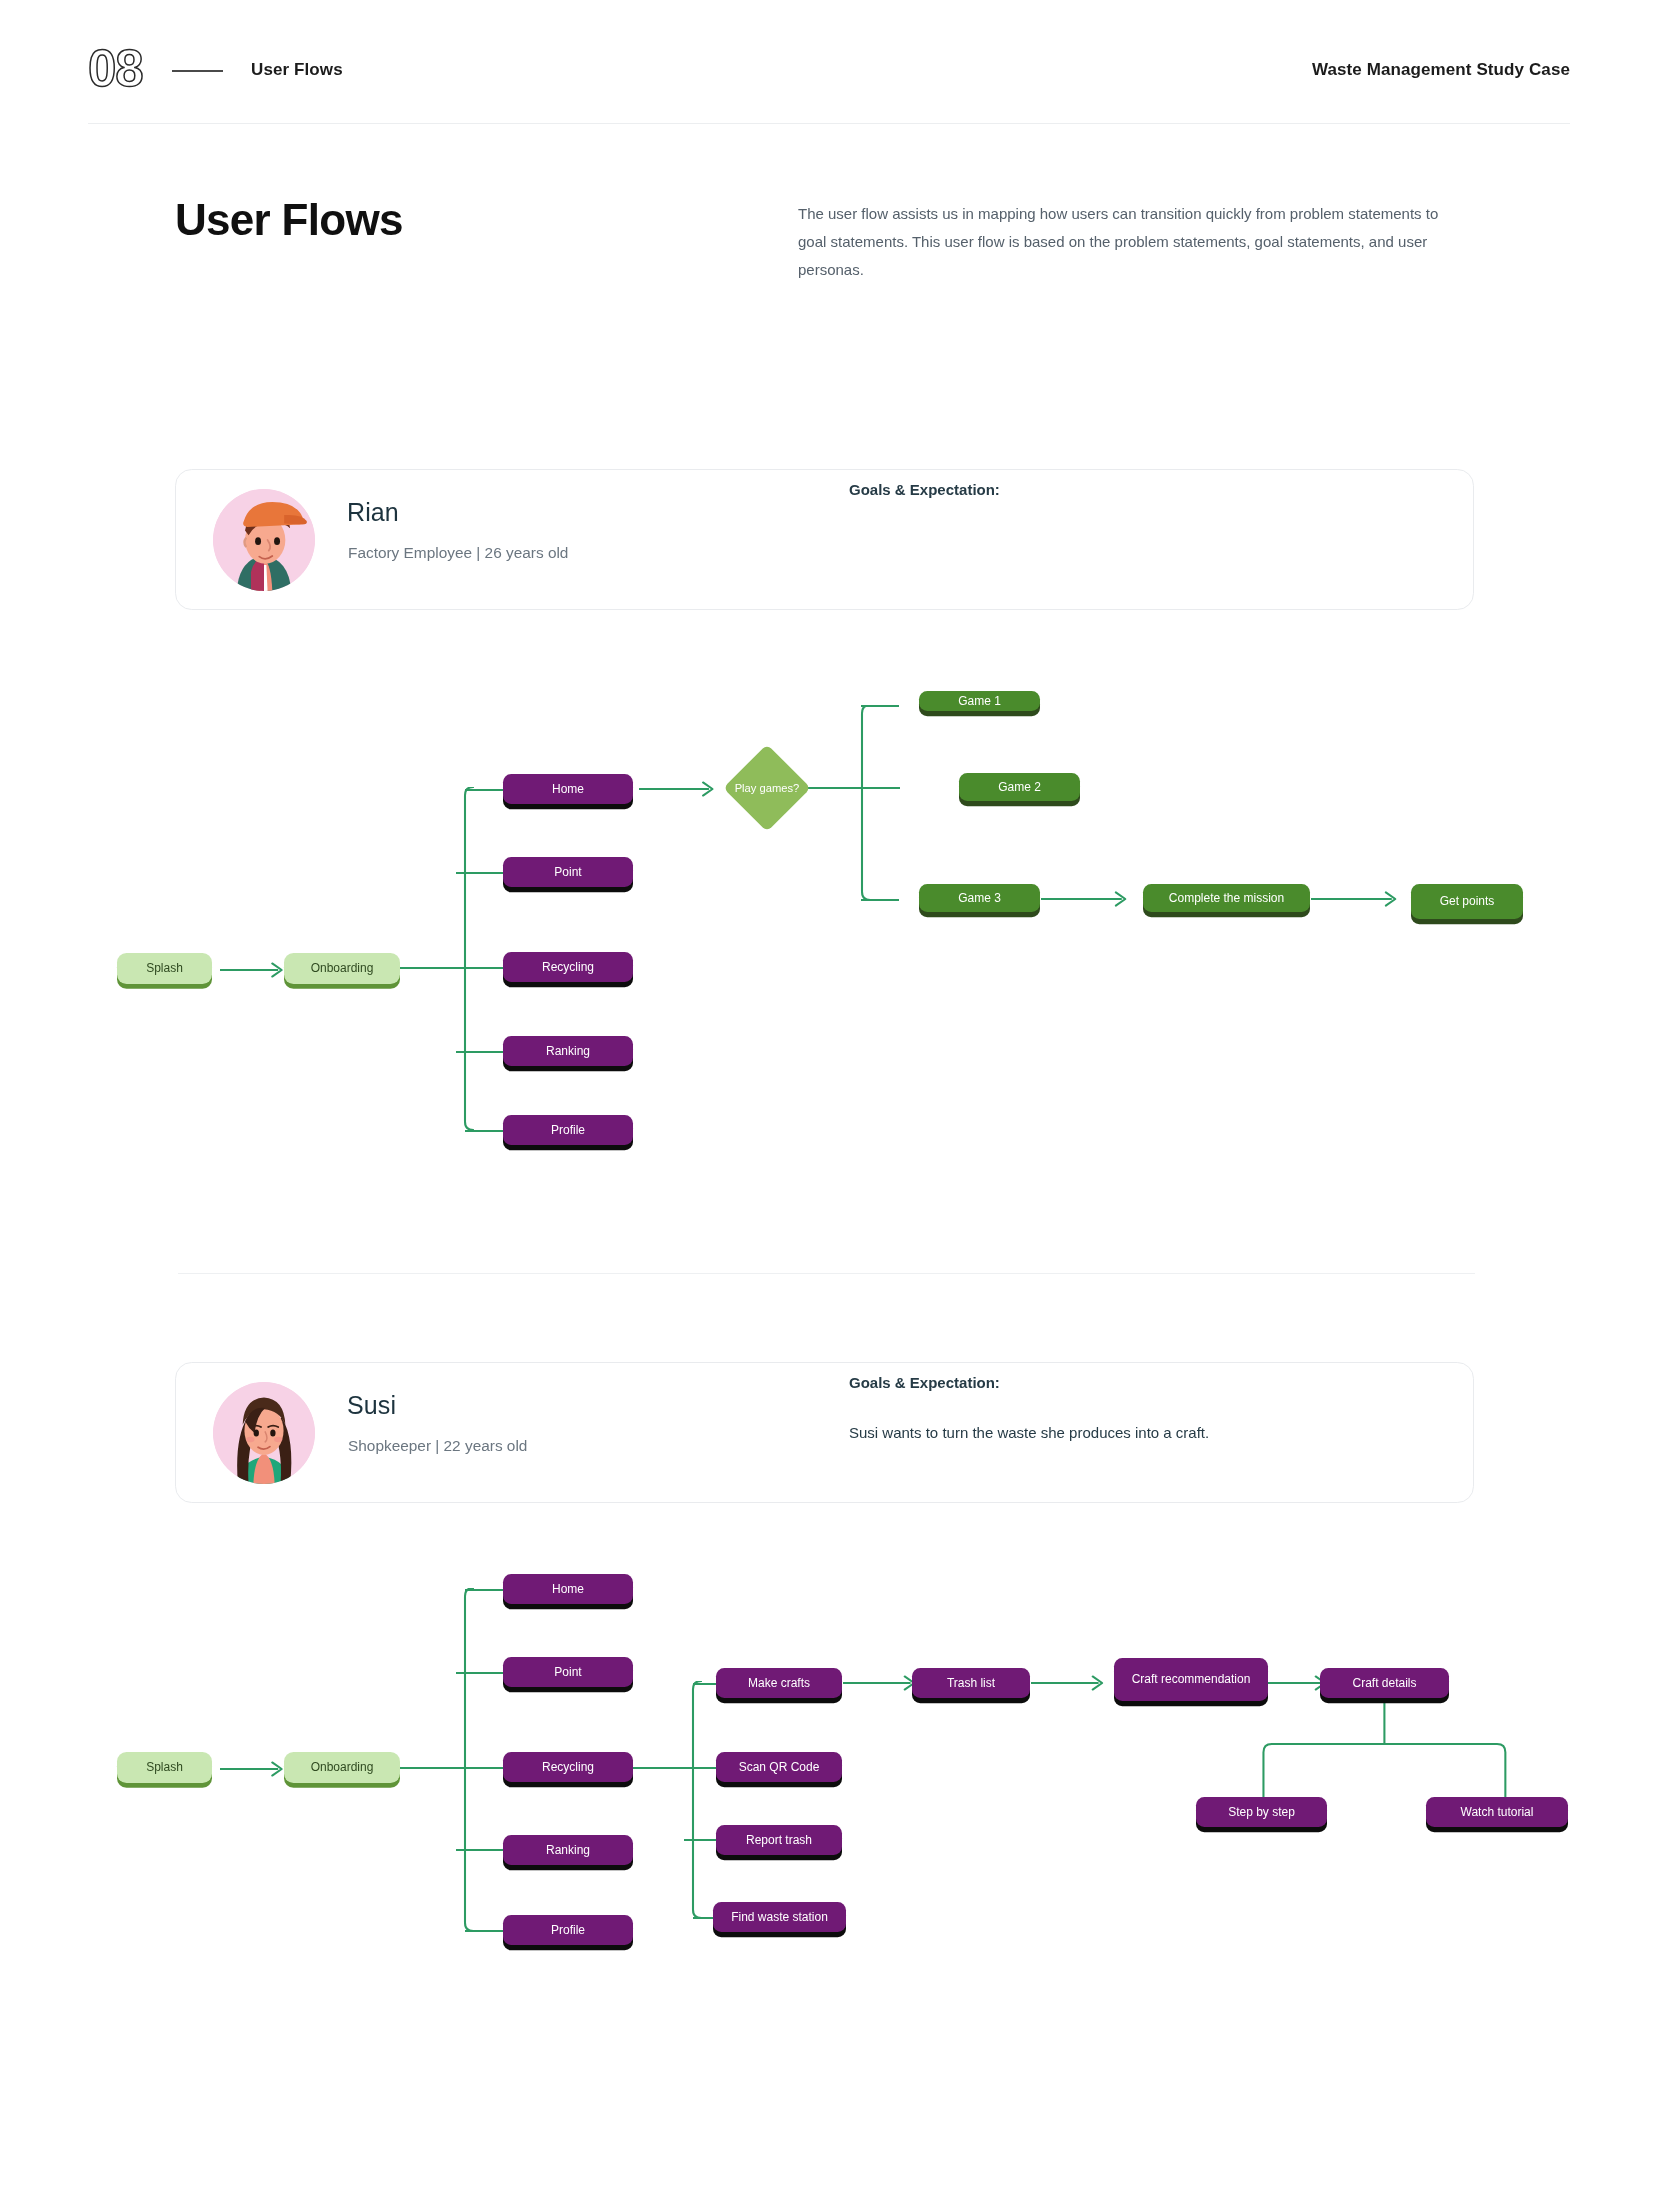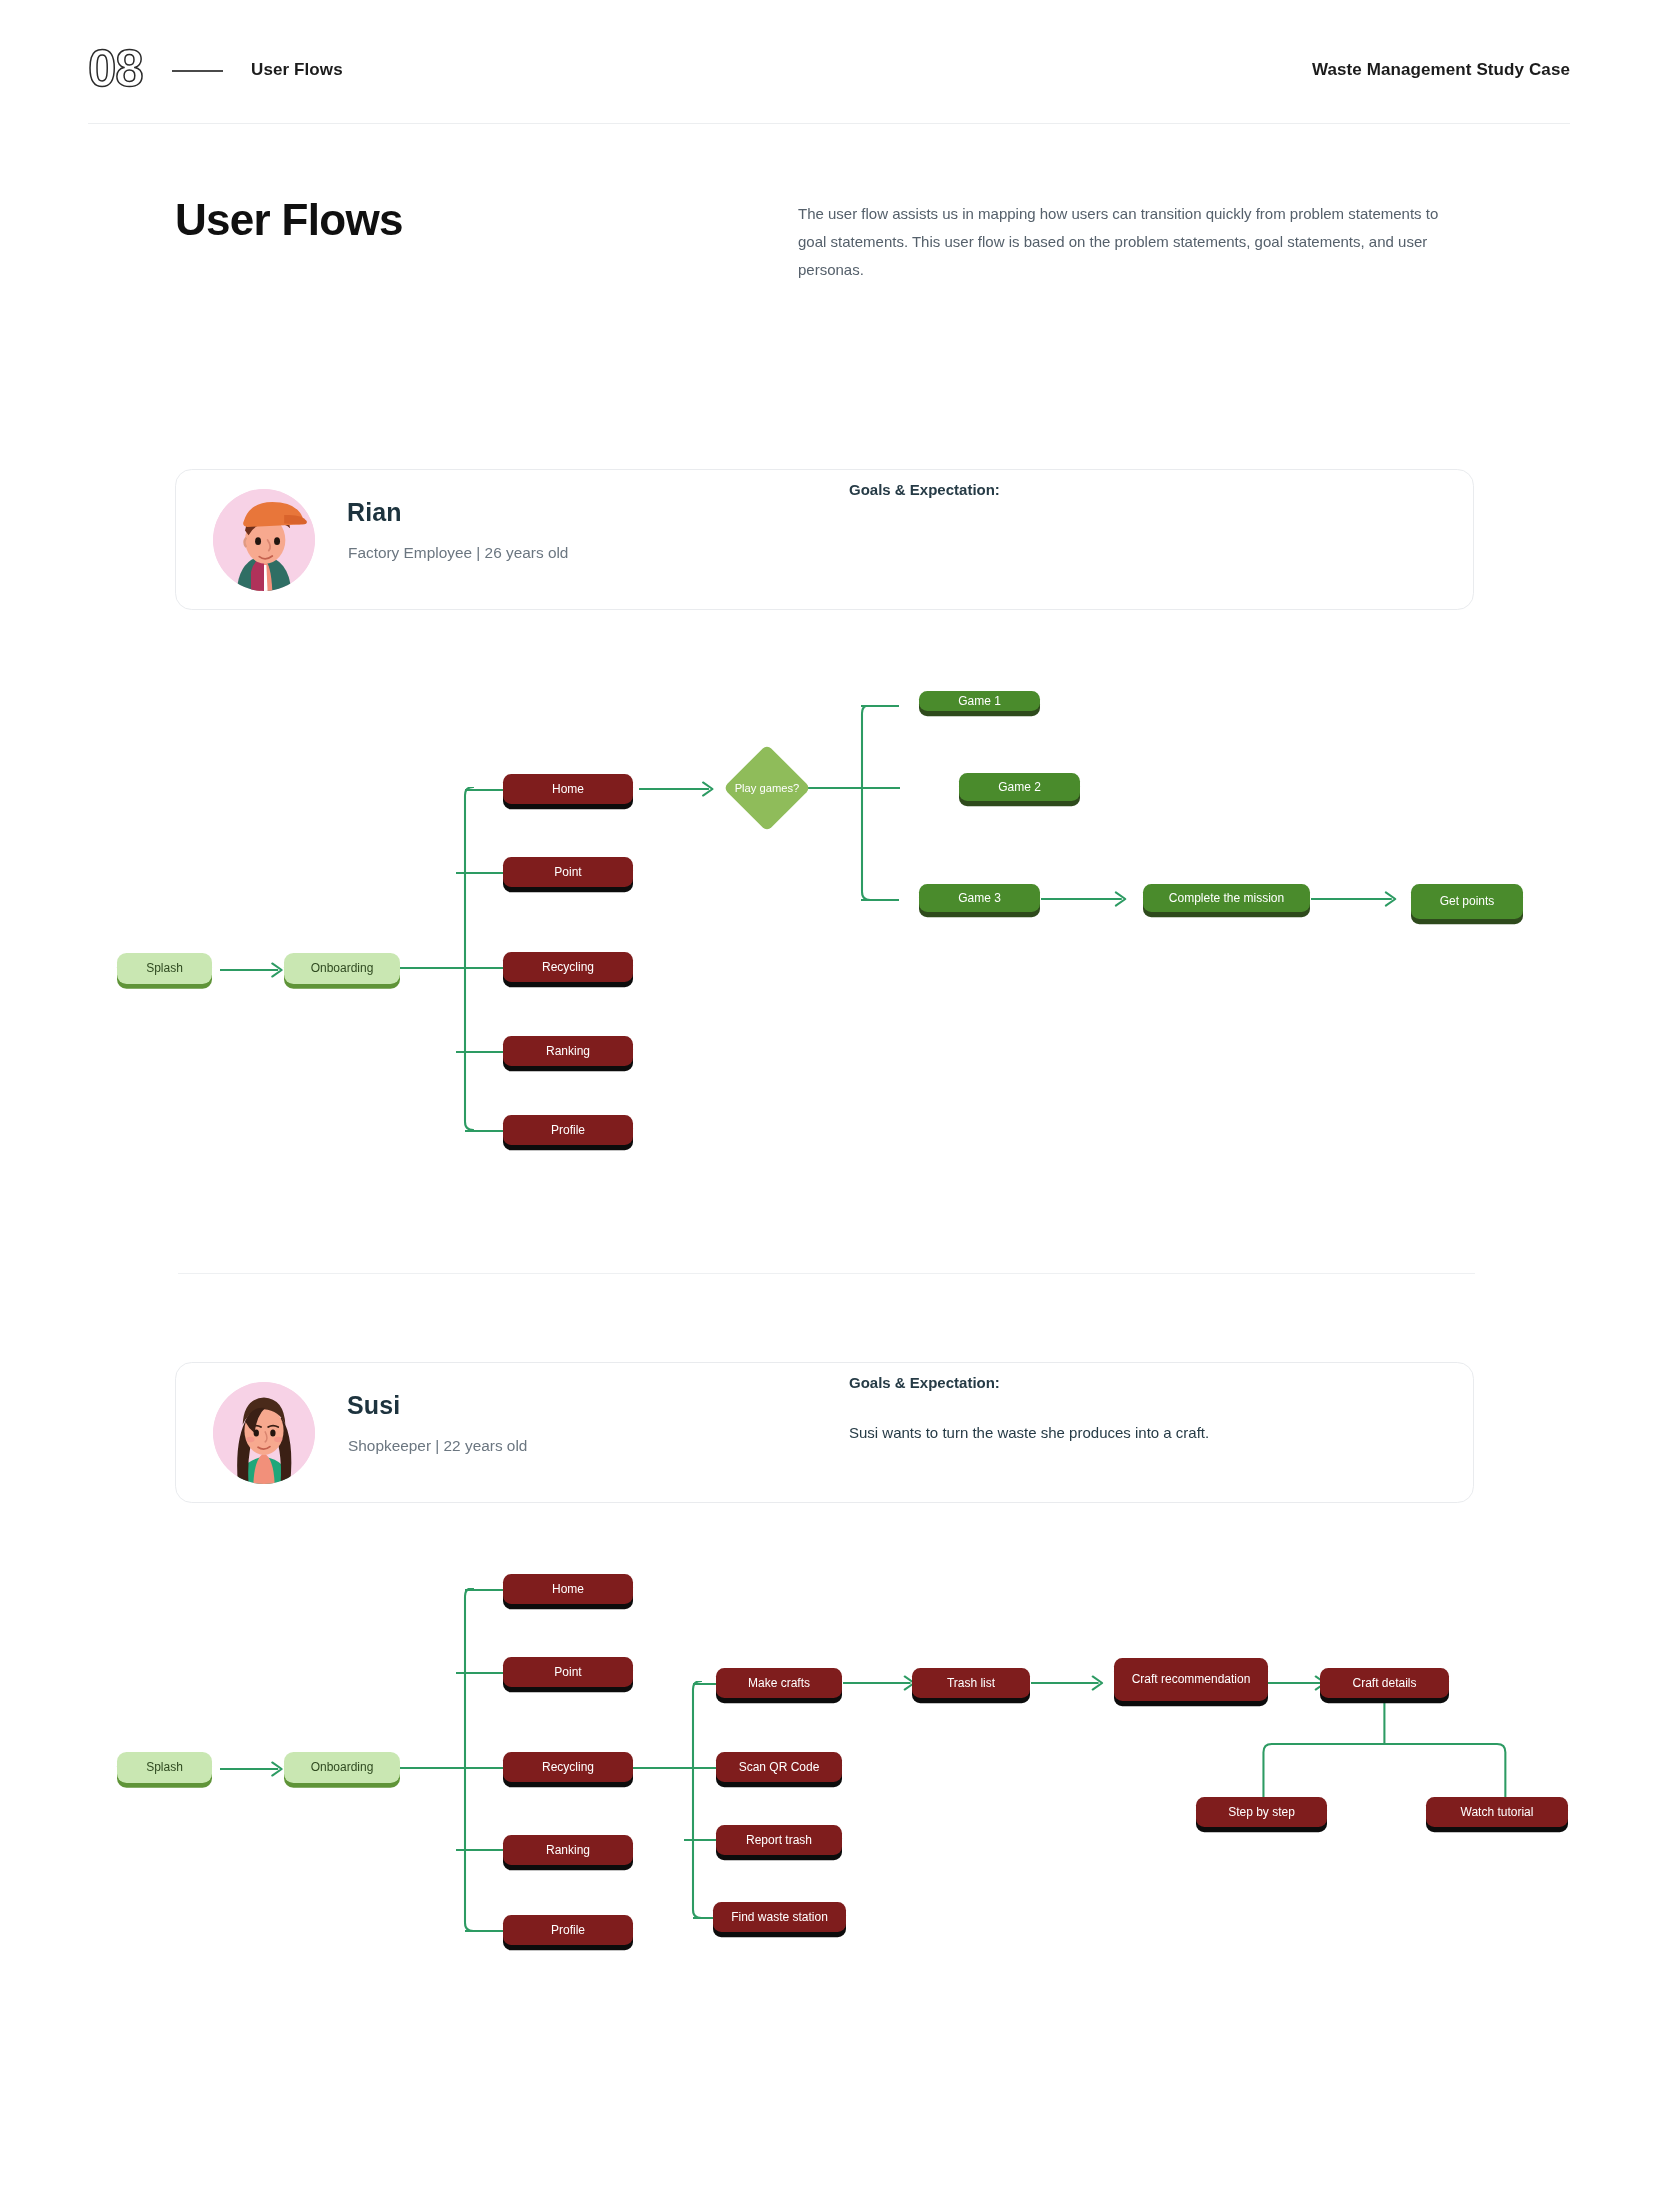--- a/index.html
+++ b/index.html
@@ -47,21 +47,21 @@
   .persona {
     position:absolute; width:1299px; height:141px;
     background:#ffffff; border:0.9px solid #e9ebee; border-radius:16.6px;
   }
   .persona-avatar {
     position:absolute; left:37px; top:19px; width:102px; height:102px;
     border-radius:50%; overflow:hidden; background:#f7d2e6;
   }
   .persona-name {
     position:absolute; left:171px; top:28px;
-    font-size:25px; font-weight:700; color:#1d333e; letter-spacing:0.1px;
+    font-size:25px; font-weight:400; color:#1d333e; letter-spacing:0.1px;
   }
   .persona-role {
     position:absolute; left:172px; top:74px;
     font-size:15.4px; font-weight:400; color:#6b7680;
   }
   .persona-goal-label {
     position:absolute; left:673px; top:11px;
     font-size:15px; font-weight:700; color:#263b46;
   }
   .persona-goal-text {
@@ -82,21 +82,21 @@
     color:#ffffff;
     padding:0 6px;
     z-index:3;
   }
   .node.light {
     background:#c9e7b2; color:#2f4a20;
     box-shadow: 0 4.7px 0 0 #5f9438;
     border-radius:9.5px;
   }
   .node.dark {
-    background:#7f1d1d;
+    background:#701a75;
     box-shadow: 0 5.3px 0 0 #0c0c0c;
   }
   .node.mid {
     background:#4a8b2c;
     box-shadow: 0 5.3px 0 0 #2e4a1c;
   }
   .diamond {
     position:absolute;
     background:#8fbc5a;
     transform:rotate(45deg);

